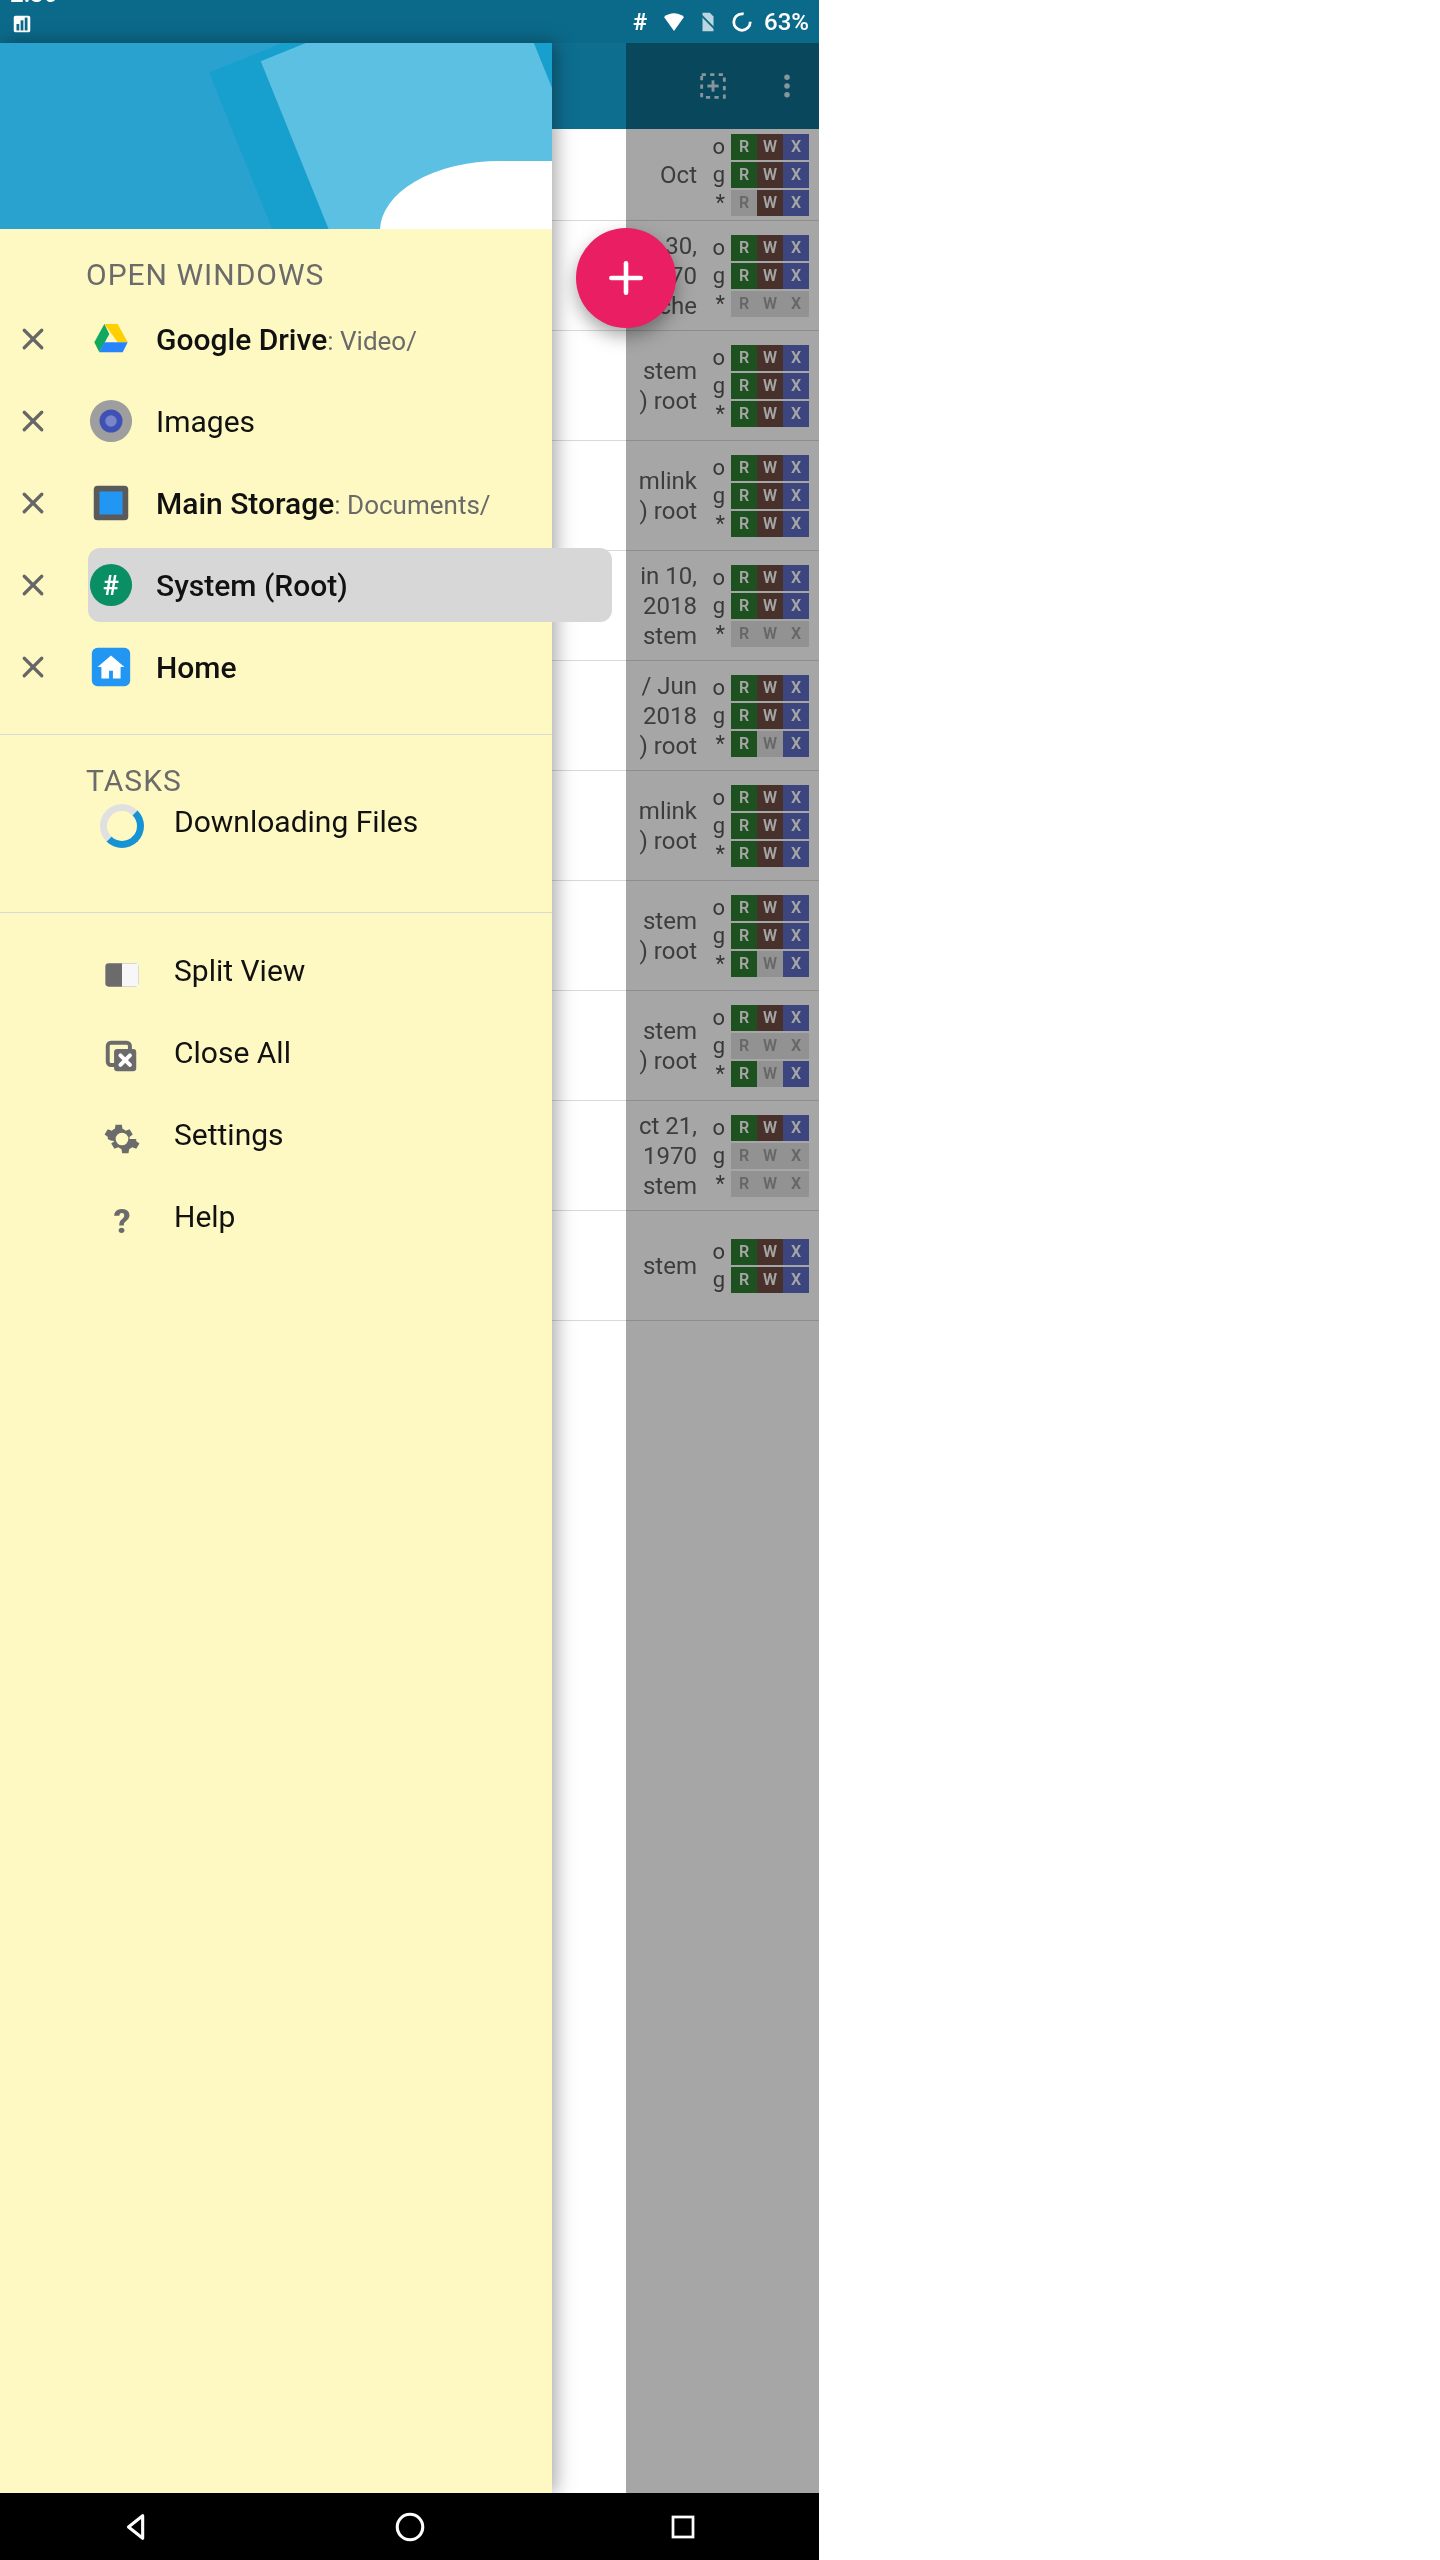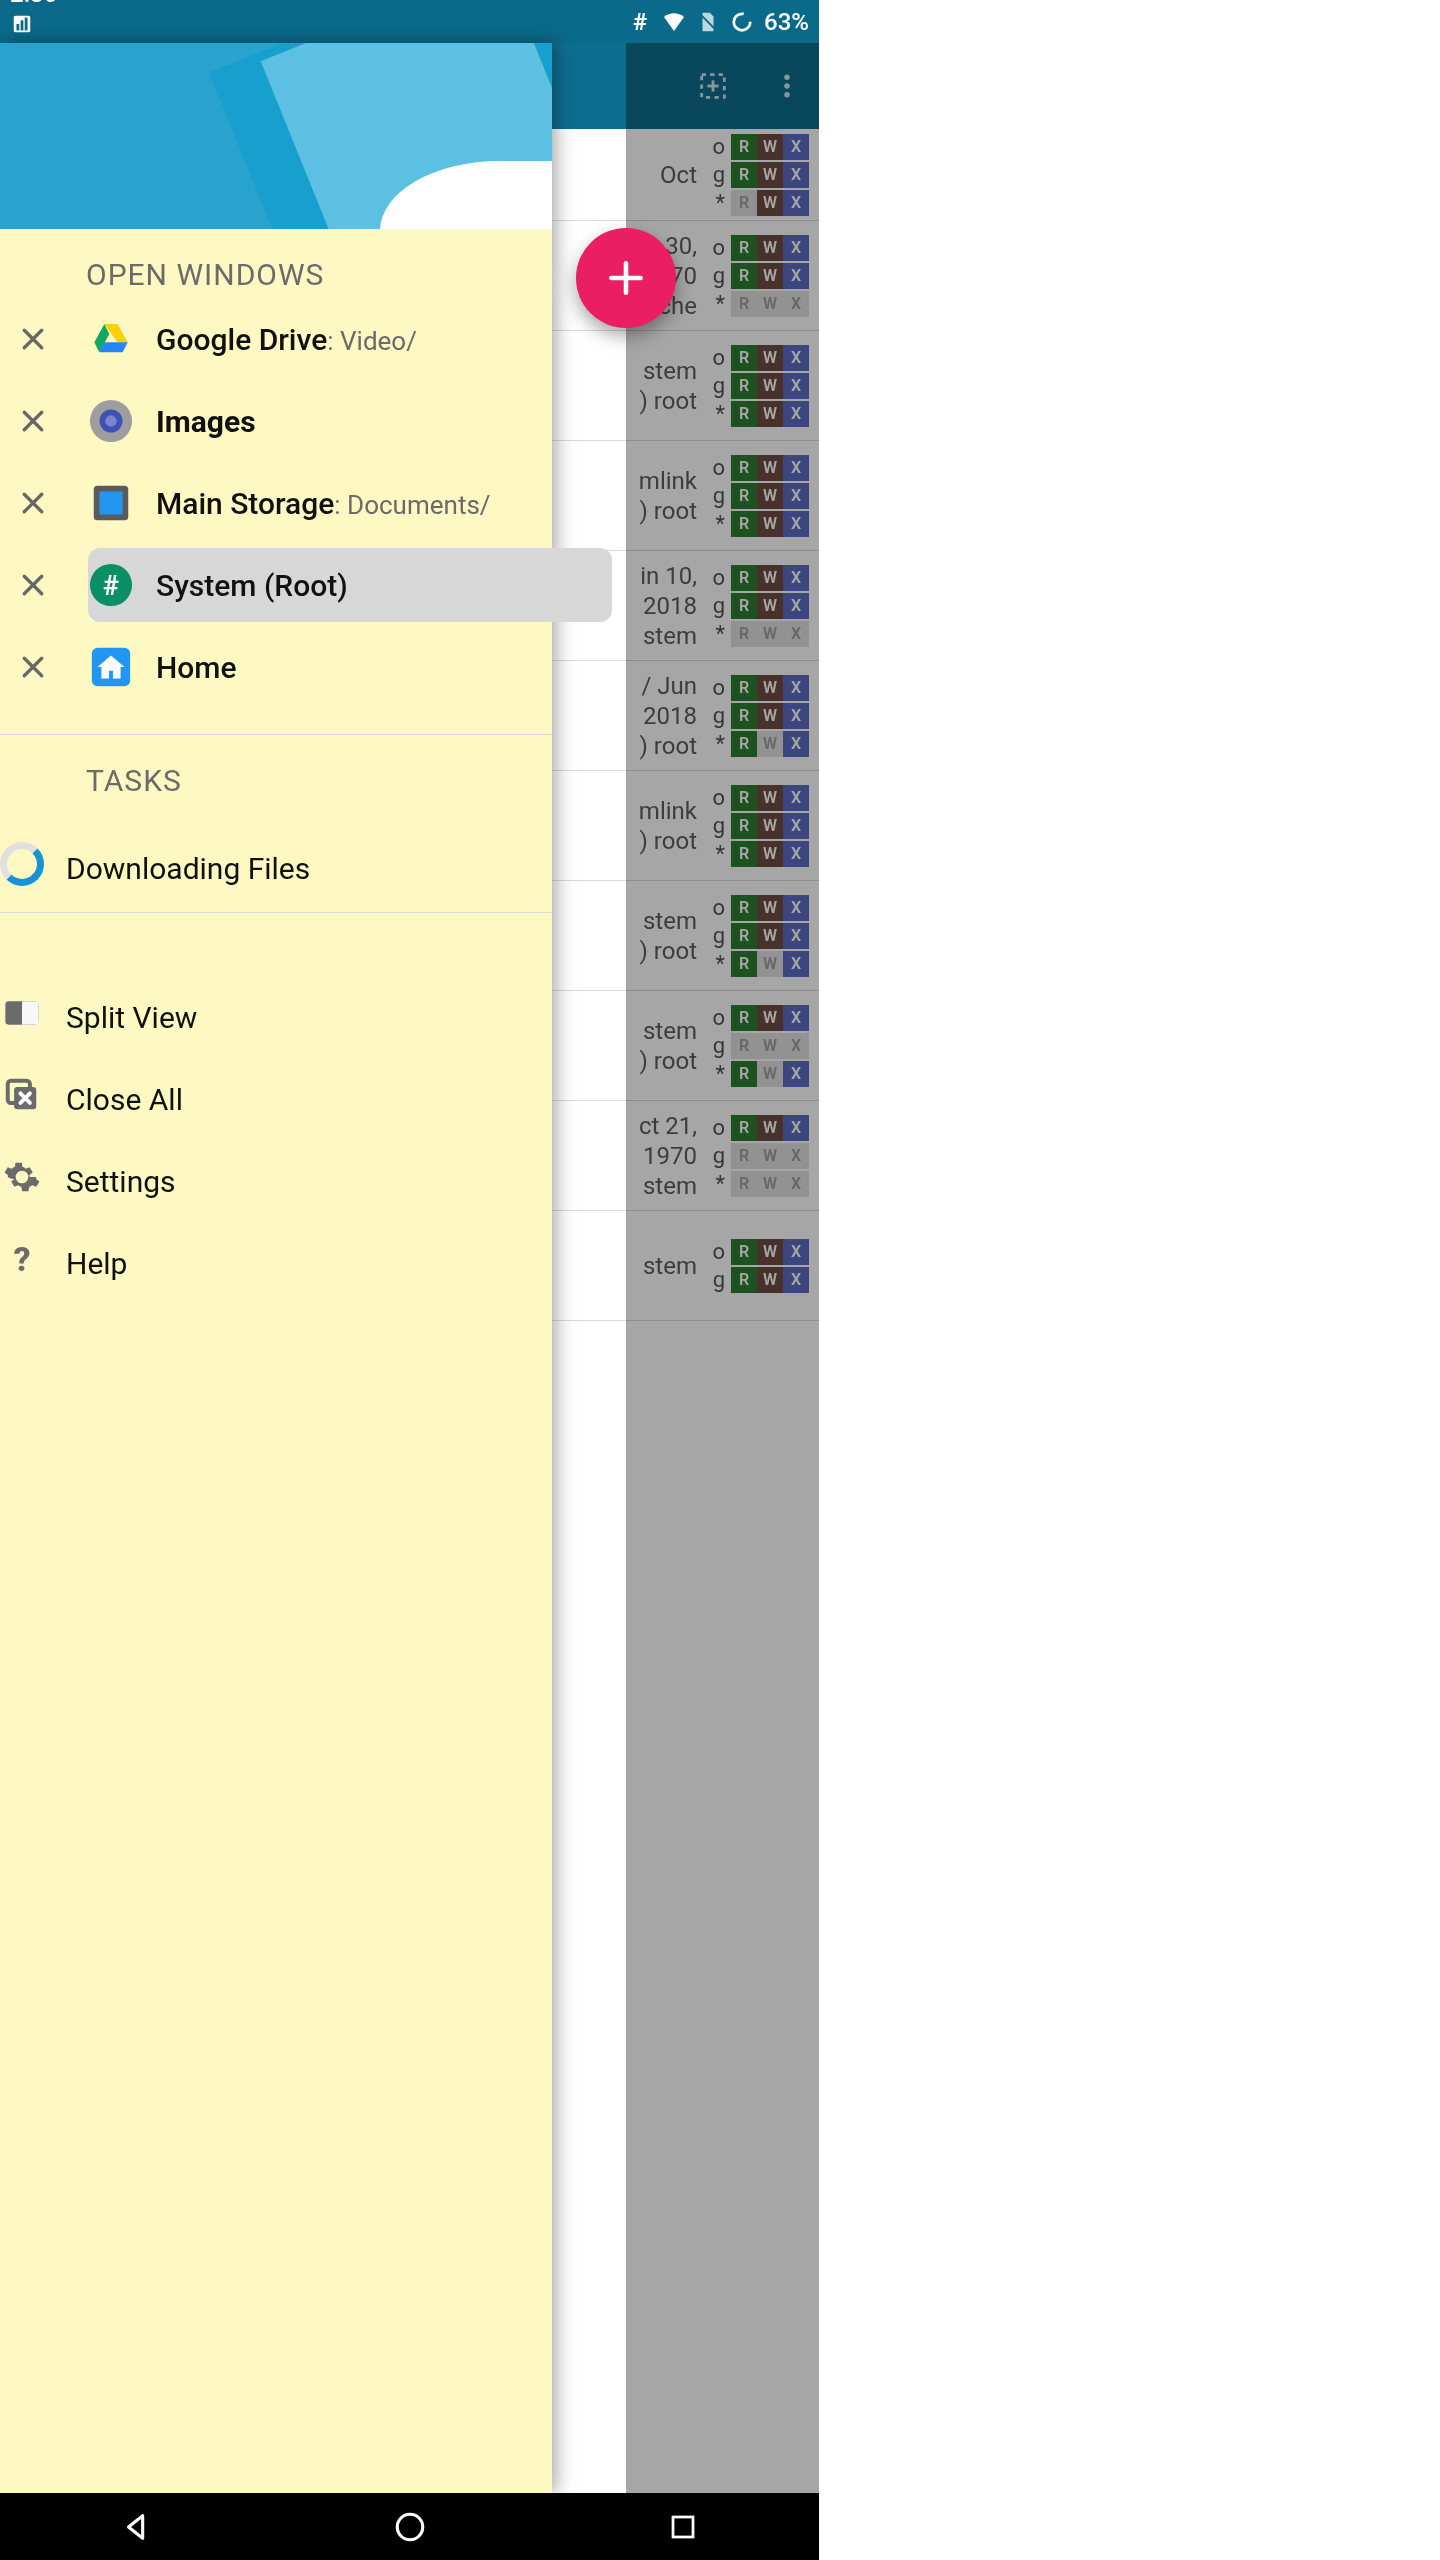--- a/index.html
+++ b/index.html
@@ -88,21 +88,22 @@
   .win-row .txt .path { font-size: 26px; color: #6a6a6a; }
   .win-row.selected .pill {
     position: absolute; left: 88px; width: 524px; height: 74px;
     background: #d7d7d7; border-radius: 12px; z-index: -1;
   }
   .win-row.selected { position: relative; z-index: 0; }
 
   .divider { height: 1px; background: #d9d9d9; margin-top: 26px; }
 
   .task-row, .action-row {
-    display: flex; align-items: flex-end; height: 82px; gap: 22px;
+    display: flex; align-items: flex-start; height: 82px; gap: 30px;
+    padding-left: 100px;
   }
   .task-row .spinner {
     width: 44px; height: 44px; border-radius: 50%;
     border: 7px solid #e0e0e0; border-right-color: #1593d4; border-bottom-color:#1593d4;
     flex:none;
   }
   .task-row .txt, .action-row .txt { font-size: 30px; color: #111; }
   .action-row .aico { width: 44px; height: 44px; display:flex; align-items:center; justify-content:center; flex:none; }
 
   .actions-block { display:flex; flex-direction:column; margin-top: 40px; }
@@ -577,21 +578,21 @@
           </svg>
         </div>
         <div class="chip">
           <svg viewBox="0 0 24 24" width="46" height="46">
             <circle cx="12" cy="12" r="11" fill="#9e9e9e"></circle>
             <circle cx="12" cy="12" r="6" fill="#3f51b5"></circle>
             <circle cx="12" cy="12" r="3" fill="#7986cb"></circle>
           </svg>
         </div>
         <div class="txt">
-          <span style="font-weight:700">Images</span>
+          <span style="font-weight:400">Images</span>
         </div>
       </div>
       <div class="win-row">
         <div class="close">
           <svg viewBox="0 0 24 24">
             <line x1="5" y1="5" x2="19" y2="19" stroke-width="2.6" stroke-linecap="round"></line>
             <line x1="19" y1="5" x2="5" y2="19" stroke-width="2.6" stroke-linecap="round"></line>
           </svg>
         </div>
         <div class="chip">

